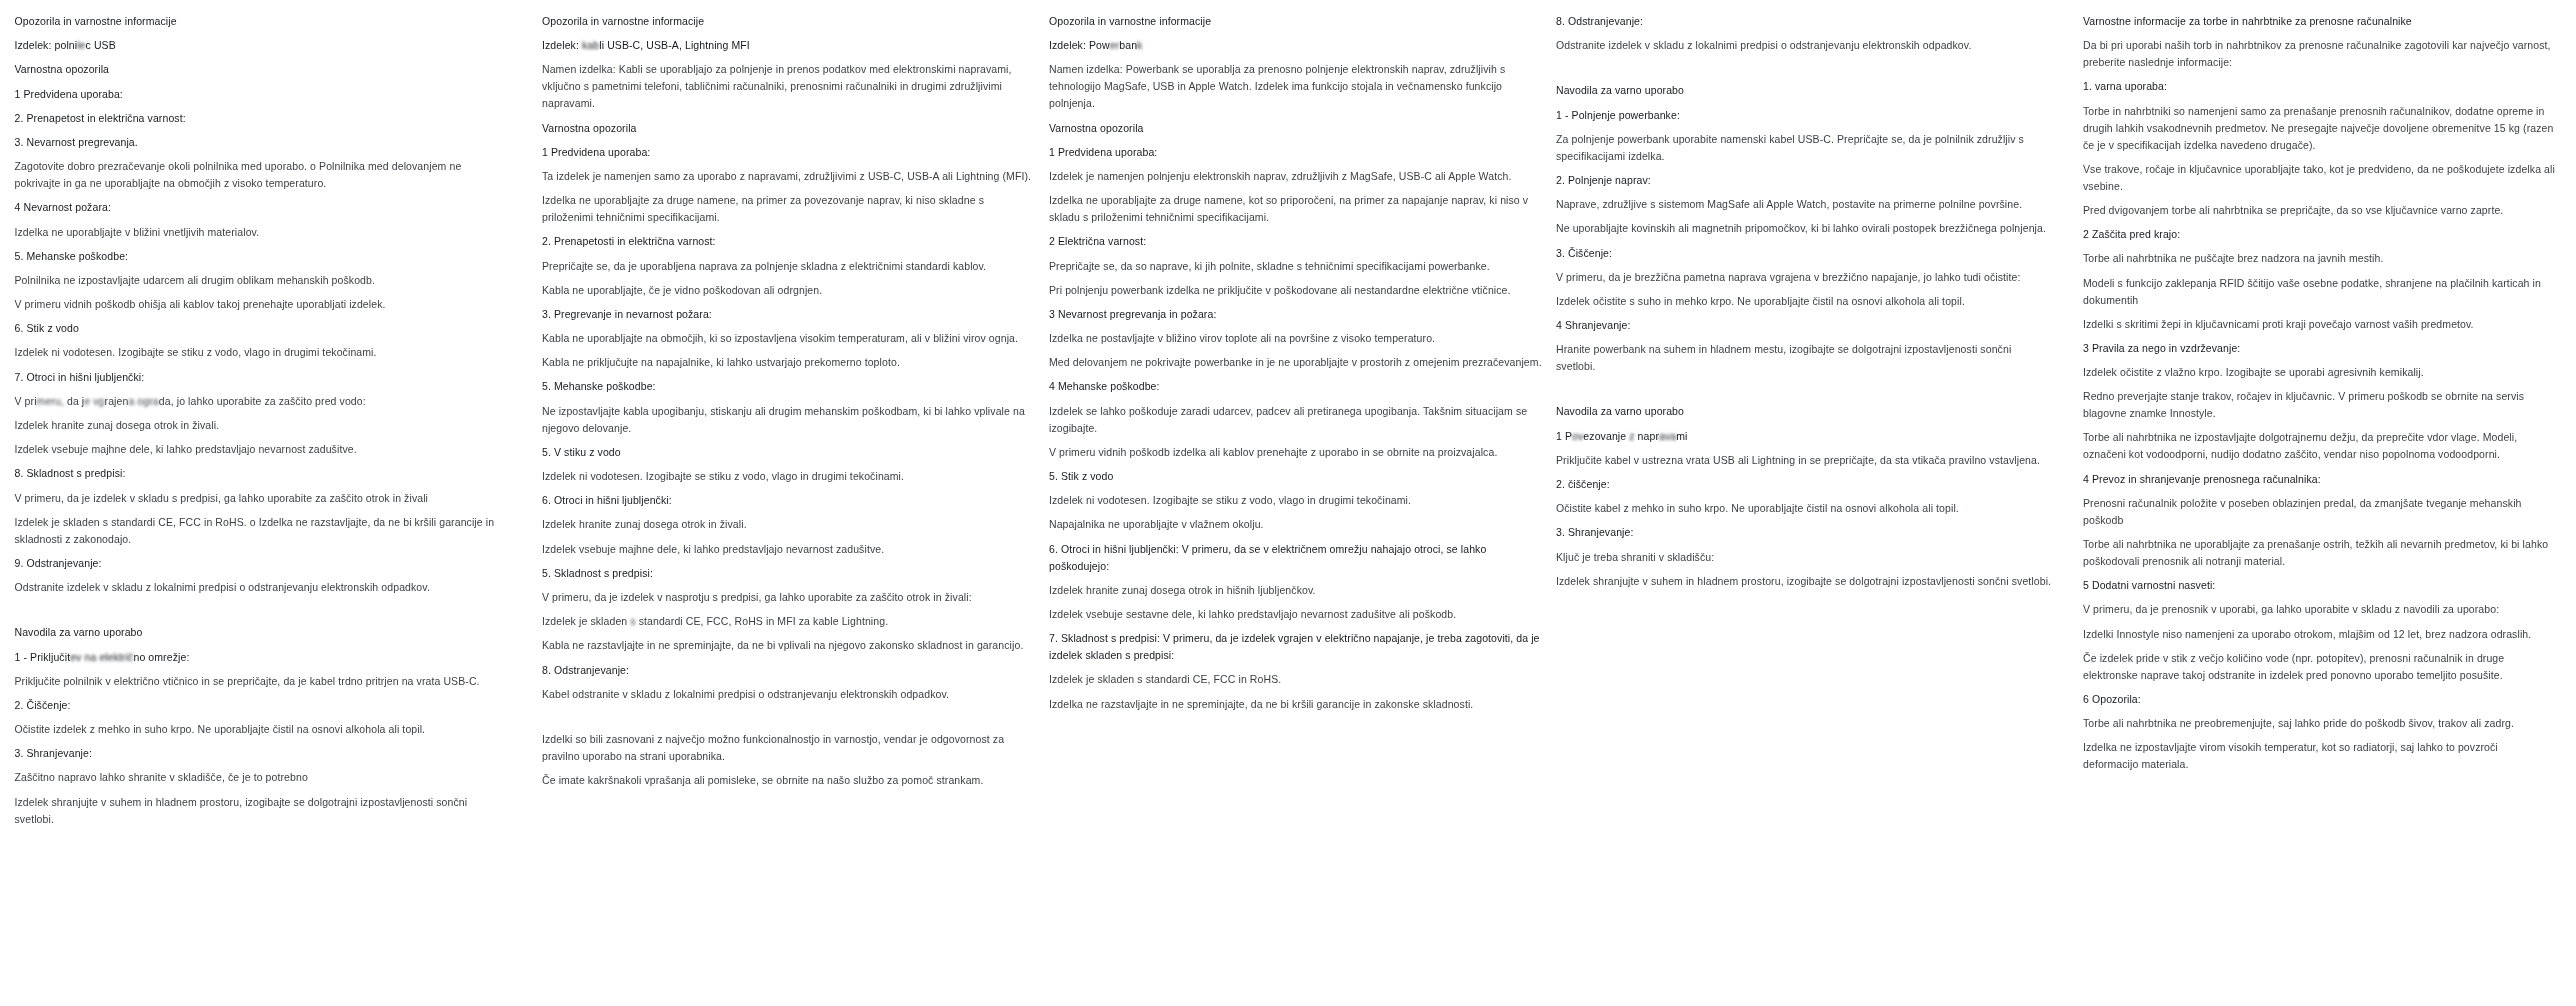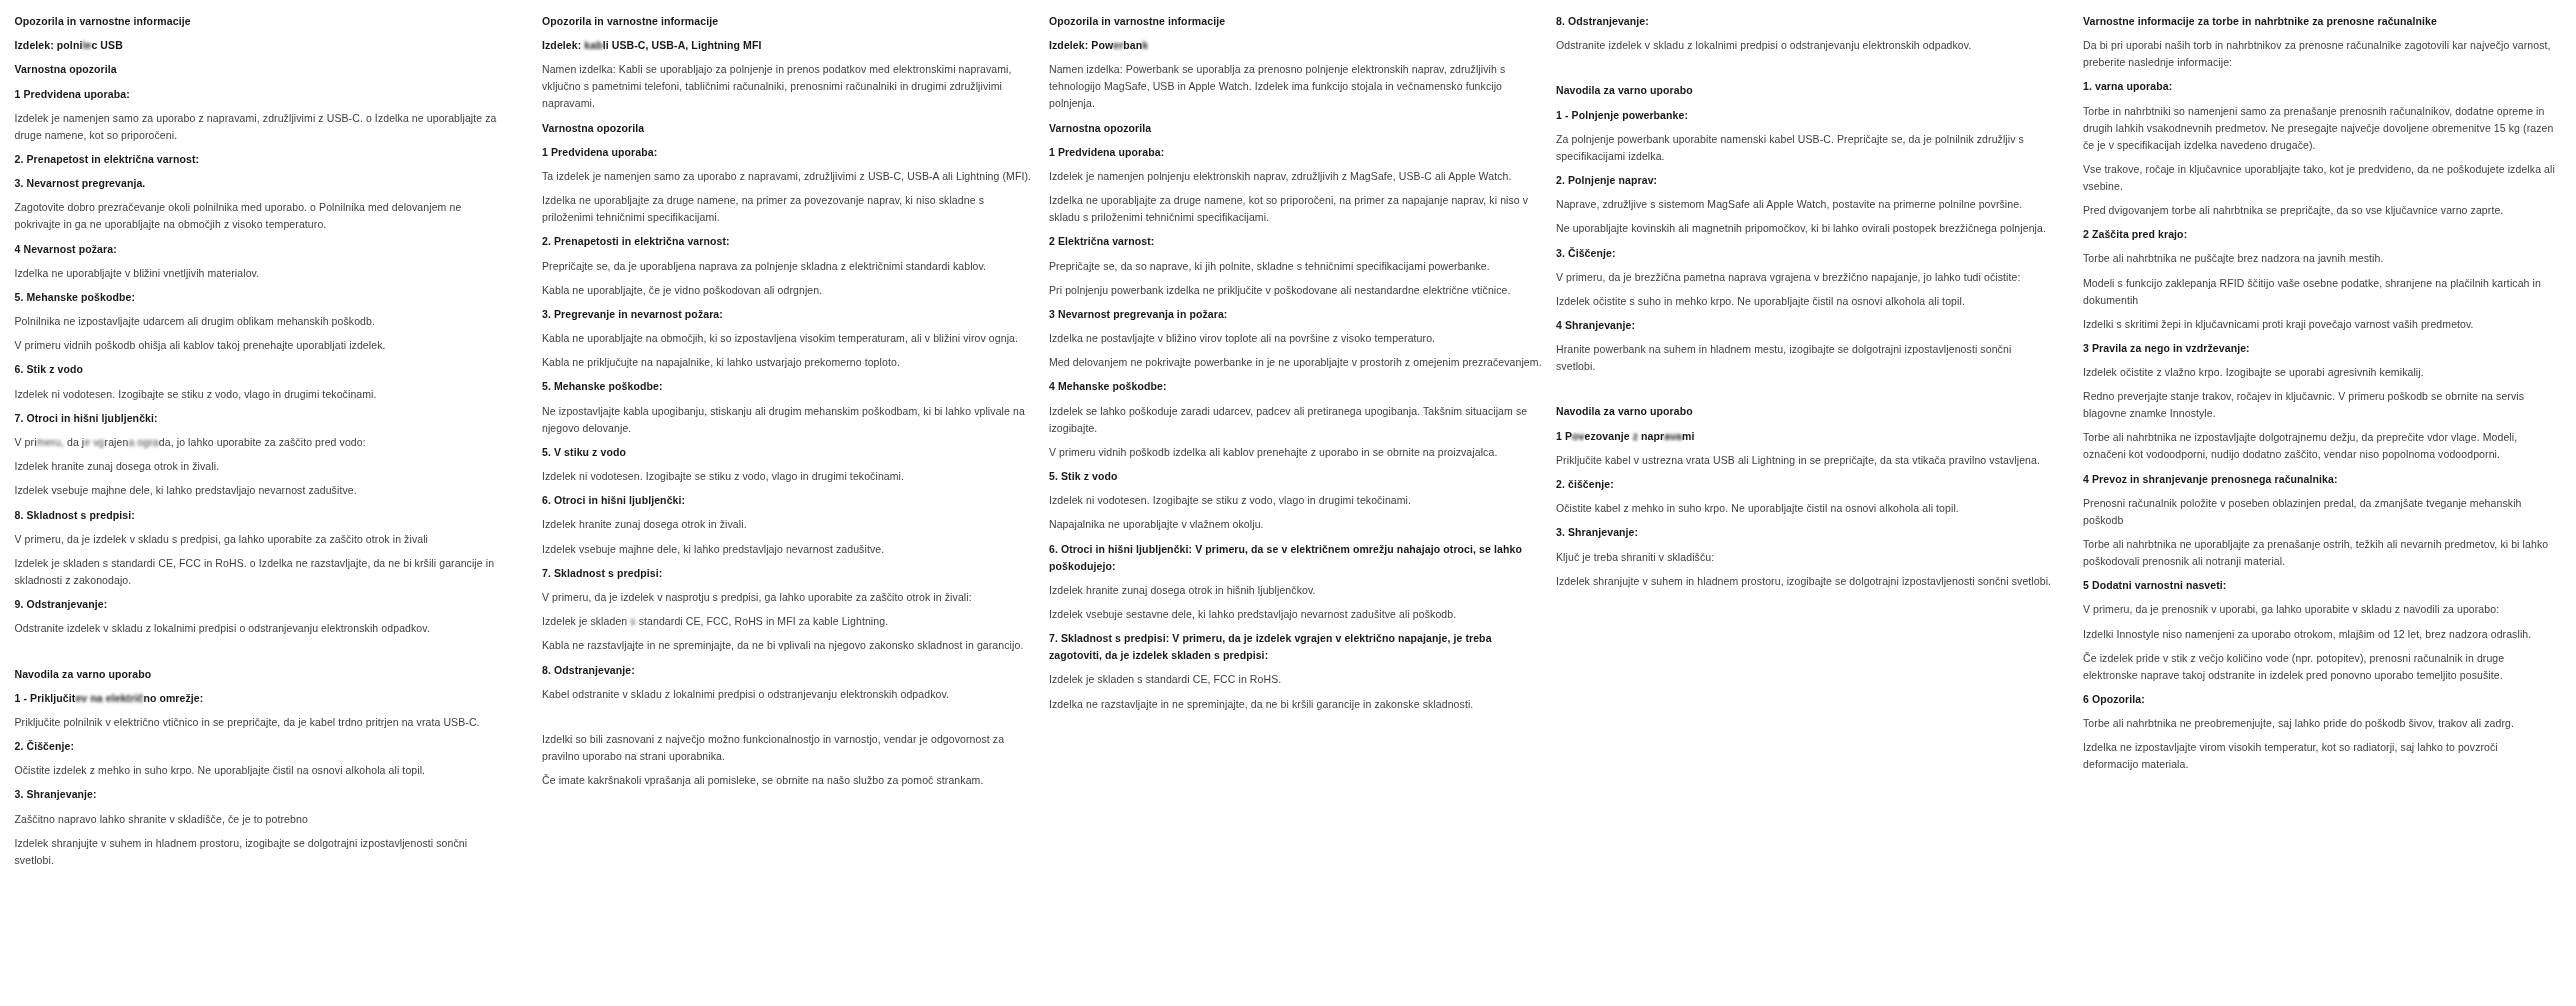--- a/index.html
+++ b/index.html
@@ -14,36 +14,35 @@
     position:absolute;top:13px;
     font-size:10.5px;line-height:17px;
     color:#3b3e43;
     letter-spacing:0.1px;
   }
   .col-1{left:14.5px;width:493px;}
   .col-2{left:542px;width:493px;}
   .col-3{left:1049px;width:493px;}
   .col-4{left:1556px;width:497px;}
   .col-5{left:2083px;width:473px;}
-  .h{font-weight:700;color:#17191d;margin:0 0 7.2px 0;}
+  .h{font-weight:400;color:#17191d;margin:0 0 7.2px 0;}
   .p{margin:0 0 7.2px 0;}
   .gap{height:21px;}
   .blur{filter:blur(1.8px);}
 </style>
 </head>
 <body>
 
 <div class="page">
   <div class="columns">
       <div class="col col-1">
         <div class="h"><span>Opozorila in varnostne informacije</span></div>
         <div class="h"><span>Izdelek: polni</span><span class="blur">le</span><span>c USB</span></div>
         <div class="h"><span>Varnostna opozorila</span></div>
         <div class="h"><span>1 Predvidena uporaba:</span></div>
-        <div class="p"><span>Izdelek je namenjen samo za uporabo z napravami, združljivimi z USB-C. o Izdelka ne uporabljajte za druge namene, kot so priporočeni.</span></div>
         <div class="h"><span>2. Prenapetost in električna varnost:</span></div>
         <div class="h"><span>3. Nevarnost pregrevanja.</span></div>
         <div class="p"><span>Zagotovite dobro prezračevanje okoli polnilnika med uporabo. o Polnilnika med delovanjem ne pokrivajte in ga ne uporabljajte na območjih z visoko temperaturo.</span></div>
         <div class="h"><span>4 Nevarnost požara:</span></div>
         <div class="p"><span>Izdelka ne uporabljajte v bližini vnetljivih materialov.</span></div>
         <div class="h"><span>5. Mehanske poškodbe:</span></div>
         <div class="p"><span>Polnilnika ne izpostavljajte udarcem ali drugim oblikam mehanskih poškodb.</span></div>
         <div class="p"><span>V primeru vidnih poškodb ohišja ali kablov takoj prenehajte uporabljati izdelek.</span></div>
         <div class="h"><span>6. Stik z vodo</span></div>
         <div class="p"><span>Izdelek ni vodotesen. Izogibajte se stiku z vodo, vlago in drugimi tekočinami.</span></div>
@@ -80,21 +79,21 @@
         <div class="h"><span>3. Pregrevanje in nevarnost požara:</span></div>
         <div class="p"><span>Kabla ne uporabljajte na območjih, ki so izpostavljena visokim temperaturam, ali v bližini virov ognja.</span></div>
         <div class="p"><span>Kabla ne priključujte na napajalnike, ki lahko ustvarjajo prekomerno toploto.</span></div>
         <div class="h"><span>5. Mehanske poškodbe:</span></div>
         <div class="p"><span>Ne izpostavljajte kabla upogibanju, stiskanju ali drugim mehanskim poškodbam, ki bi lahko vplivale na njegovo delovanje.</span></div>
         <div class="h"><span>5. V stiku z vodo</span></div>
         <div class="p"><span>Izdelek ni vodotesen. Izogibajte se stiku z vodo, vlago in drugimi tekočinami.</span></div>
         <div class="h"><span>6. Otroci in hišni ljubljenčki:</span></div>
         <div class="p"><span>Izdelek hranite zunaj dosega otrok in živali.</span></div>
         <div class="p"><span>Izdelek vsebuje majhne dele, ki lahko predstavljajo nevarnost zadušitve.</span></div>
-        <div class="h"><span>7. Skladnost s predpisi:</span></div>
+        <div class="h"><span>5. Skladnost s predpisi:</span></div>
         <div class="p"><span>V primeru, da je izdelek v nasprotju s predpisi, ga lahko uporabite za zaščito otrok in živali:</span></div>
         <div class="p"><span>Izdelek je skladen </span><span class="blur">s</span><span> standardi CE, FCC, RoHS in MFI za kable Lightning.</span></div>
         <div class="p"><span>Kabla ne razstavljajte in ne spreminjajte, da ne bi vplivali na njegovo zakonsko skladnost in garancijo.</span></div>
         <div class="h"><span>8. Odstranjevanje:</span></div>
         <div class="p"><span>Kabel odstranite v skladu z lokalnimi predpisi o odstranjevanju elektronskih odpadkov.</span></div>
         <div class="gap"></div>
         <div class="p"><span>Izdelki so bili zasnovani z največjo možno funkcionalnostjo in varnostjo, vendar je odgovornost za pravilno uporabo na strani uporabnika.</span></div>
         <div class="p"><span>Če imate kakršnakoli vprašanja ali pomisleke, se obrnite na našo službo za pomoč strankam.</span></div>
       </div>
       <div class="col col-3">

